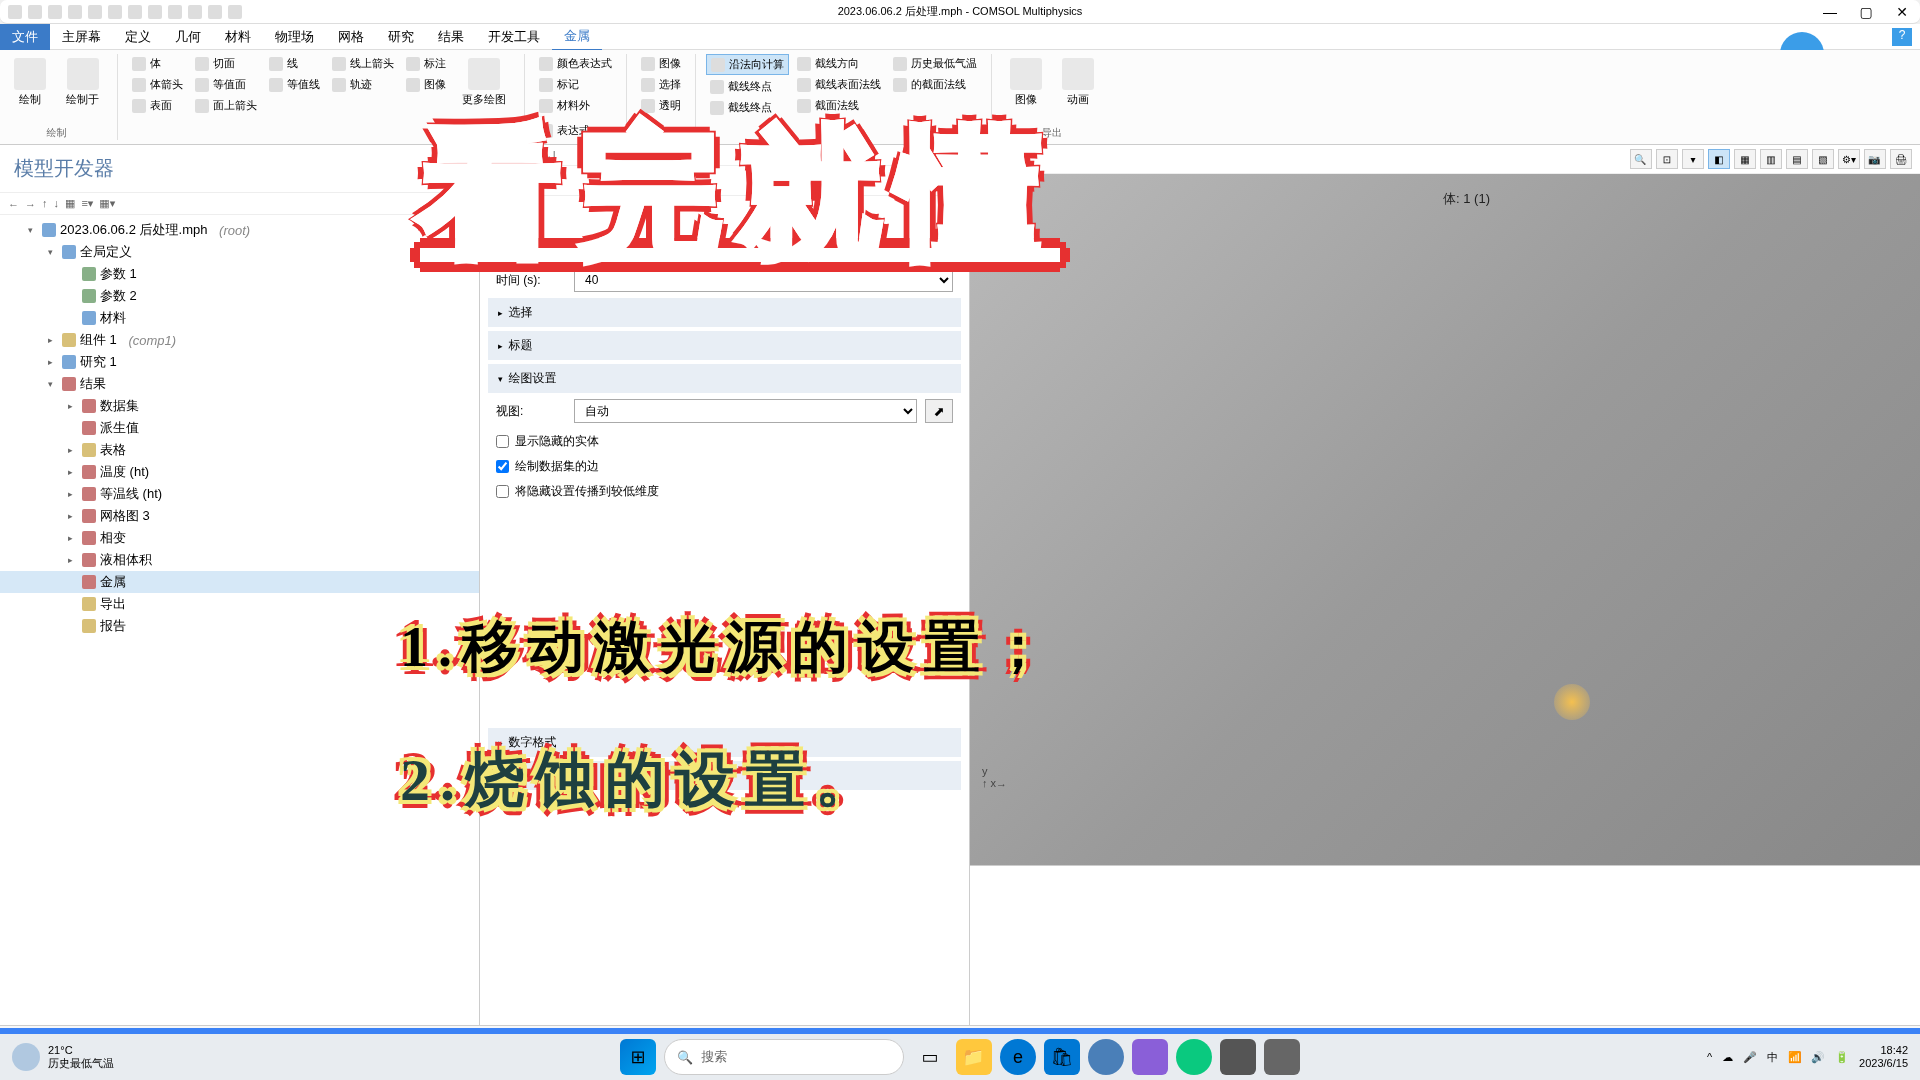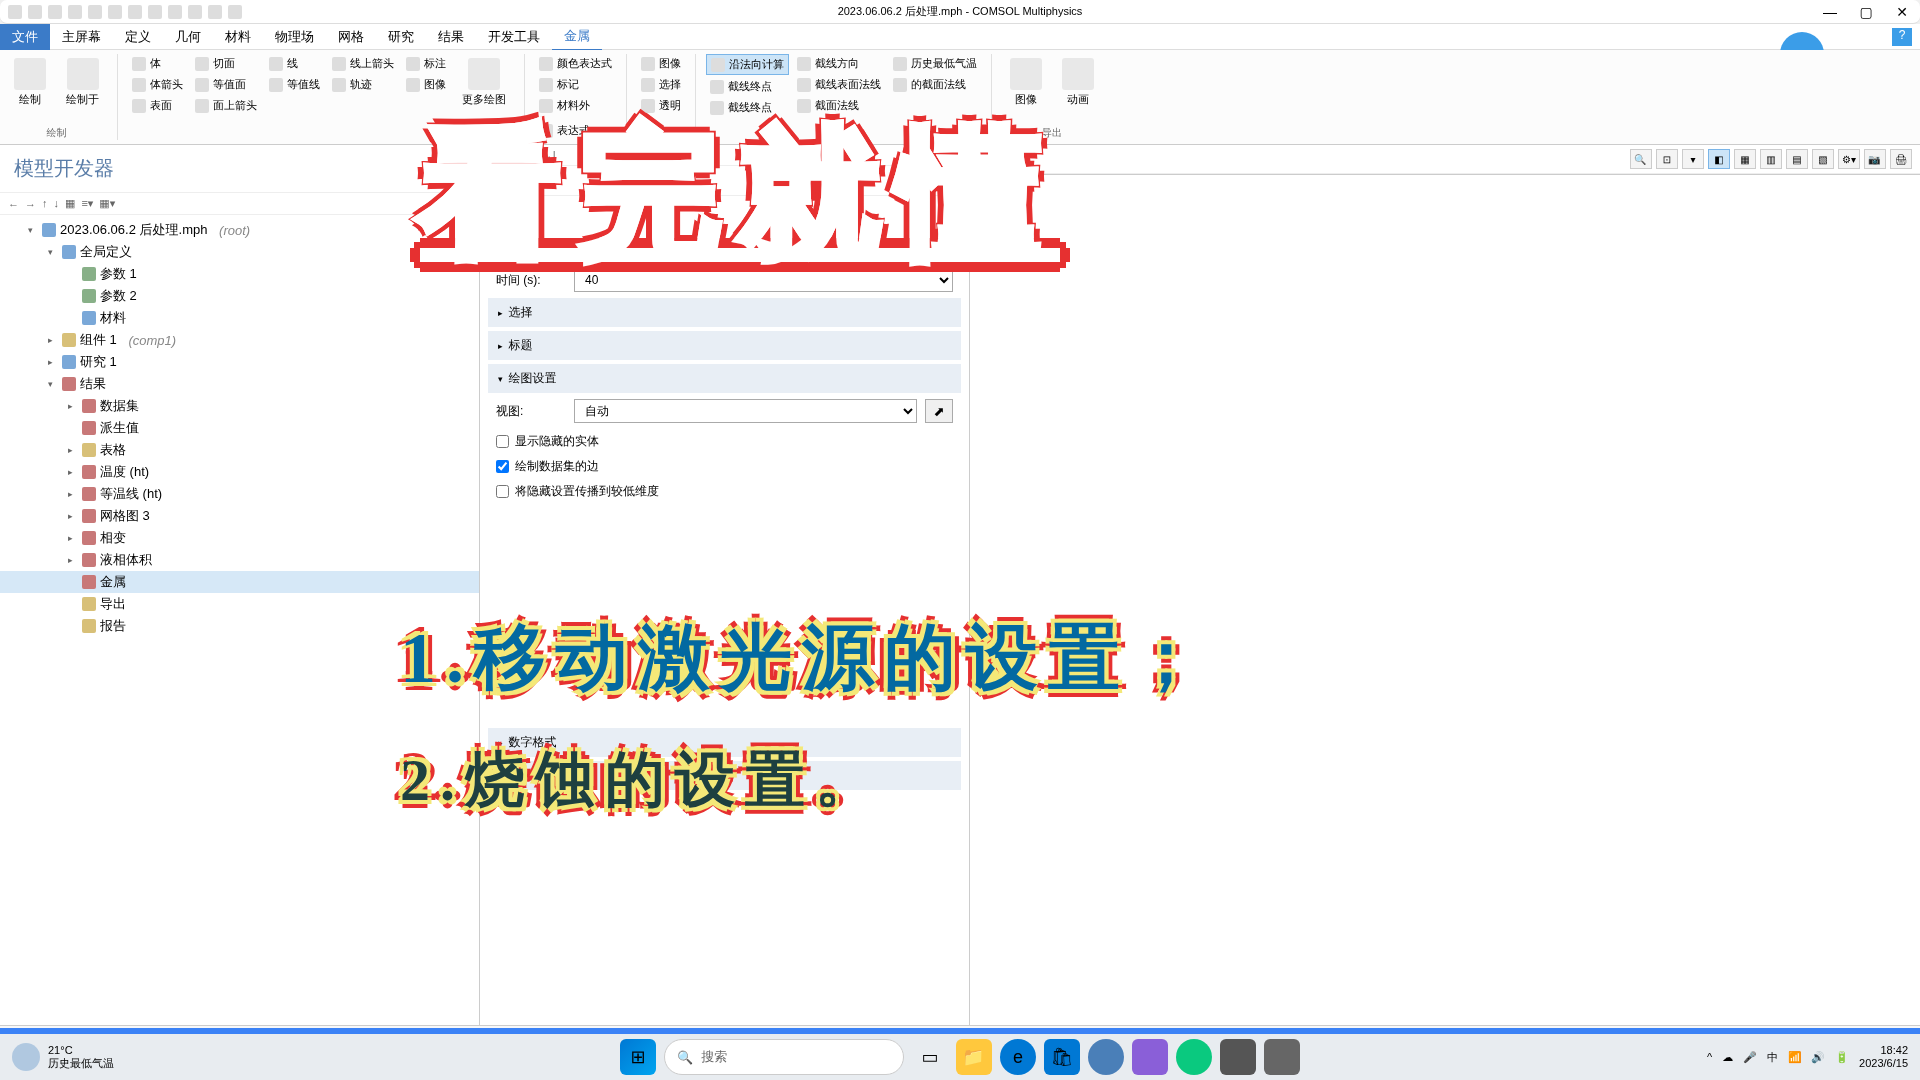--- a/index.html
+++ b/index.html
@@ -61,21 +61,21 @@
 .taskbar { position: absolute; bottom: 0; left: 0; right: 0; height: 52px; background: #e8ecf0; border-top: 6px solid #3b82f6; display: flex; align-items: center; padding: 0 12px; gap: 8px; }
 .taskbar-left { display: flex; align-items: center; gap: 8px; font-size: 11px; }
 .taskbar-center { position: absolute; left: 50%; transform: translateX(-50%); display: flex; align-items: center; gap: 8px; }
 .taskbar-search { width: 240px; height: 36px; border-radius: 18px; background: #fff; border: 1px solid #ccc; display: flex; align-items: center; padding: 0 12px; gap: 8px; font-size: 13px; color: #666; }
 .taskbar-icon { width: 36px; height: 36px; border-radius: 6px; display: flex; align-items: center; justify-content: center; font-size: 18px; cursor: pointer; }
 .taskbar-right { position: absolute; right: 12px; display: flex; align-items: center; gap: 10px; font-size: 11px; }
 .taskbar-time { text-align: right; font-size: 11px; line-height: 1.2; }
 .time-badge { position: absolute; top: 32px; right: 96px; width: 44px; height: 44px; border-radius: 50%; background: #3b9de8; color: #fff; display: flex; align-items: center; justify-content: center; font-size: 13px; font-weight: bold; }
 .overlay-text { position: absolute; font-family: "STKaiti", "KaiTi", serif; font-weight: 900; pointer-events: none; }
 .overlay-top { top: 100px; left: 420px; font-size: 140px; color: #6d28d9; -webkit-text-stroke: 8px #fff; text-shadow: 0 0 0 #fff, -6px -6px 0 #e63030, 6px -6px 0 #e63030, -6px 6px 0 #e63030, 6px 6px 0 #e63030, -10px 0 0 #e63030, 10px 0 0 #e63030, 0 -10px 0 #e63030, 0 10px 0 #e63030; letter-spacing: 20px; white-space: nowrap; text-decoration: underline; }
-.overlay-mid { top: 610px; left: 400px; font-size: 72px; color: #0369a1; text-shadow: -4px -4px 0 #f4e878, 4px -4px 0 #f4e878, -4px 4px 0 #f4e878, 4px 4px 0 #f4e878, -8px 0 0 #e63030, 8px 0 0 #e63030, 0 -8px 0 #e63030, 0 8px 0 #e63030; letter-spacing: 10px; white-space: nowrap; }
+.overlay-mid { top: 610px; left: 400px; font-size: 56px; color: #000000; text-shadow: -4px -4px 0 #f4e878, 4px -4px 0 #f4e878, -4px 4px 0 #f4e878, 4px 4px 0 #f4e878, -8px 0 0 #e63030, 8px 0 0 #e63030, 0 -8px 0 #e63030, 0 8px 0 #e63030; letter-spacing: 10px; white-space: nowrap; }
 .overlay-bot { top: 740px; left: 400px; font-size: 60px; color: #1e4040; text-shadow: -4px -4px 0 #f4e878, 4px -4px 0 #f4e878, -4px 4px 0 #f4e878, 4px 4px 0 #f4e878, -8px 0 0 #e63030, 8px 0 0 #e63030, 0 -8px 0 #e63030, 0 8px 0 #e63030; letter-spacing: 10px; white-space: nowrap; }
 .cursor-highlight { position: absolute; top: 510px; right: 330px; width: 36px; height: 36px; border-radius: 50%; background: radial-gradient(circle, #f4c050 0%, rgba(244,192,80,0.3) 70%, transparent 100%); }
 .weather-ico { width: 28px; height: 28px; background: #b0c8e0; border-radius: 50%; position: relative; }
 .axis-gizmo { position: absolute; bottom: 50px; left: 12px; width: 50px; height: 50px; font-size: 11px; color: #444; }
 </style>
 </head>
 <body>
 
 <div class="title-bar">
   <div class="title-bar-left">
@@ -465,20 +465,25 @@
       <div class="gt-btn">▾</div>
       <div class="gt-btn active">◧</div>
       <div class="gt-btn">▦</div>
       <div class="gt-btn">▥</div>
       <div class="gt-btn">▤</div>
       <div class="gt-btn">▧</div>
       <div class="gt-btn">⚙▾</div>
       <div class="gt-btn">📷</div>
       <div class="gt-btn">🖨</div>
     </div>
+    <div class="graphics-view">
+      <div class="graphics-label">体: 1 (1)</div>
+      <div class="cursor-highlight"></div>
+      <div class="axis-gizmo">y<br>↑ x→</div>
+    </div>
     <div style="height:160px;border-top:1px solid #ccc;background:#fff"></div>
   </div>
 </div>
 
 <div class="status-bar">
   <span>2.32 GB | 2.67 GB</span>
 </div>
 
 <div class="taskbar">
   <div class="taskbar-left">

